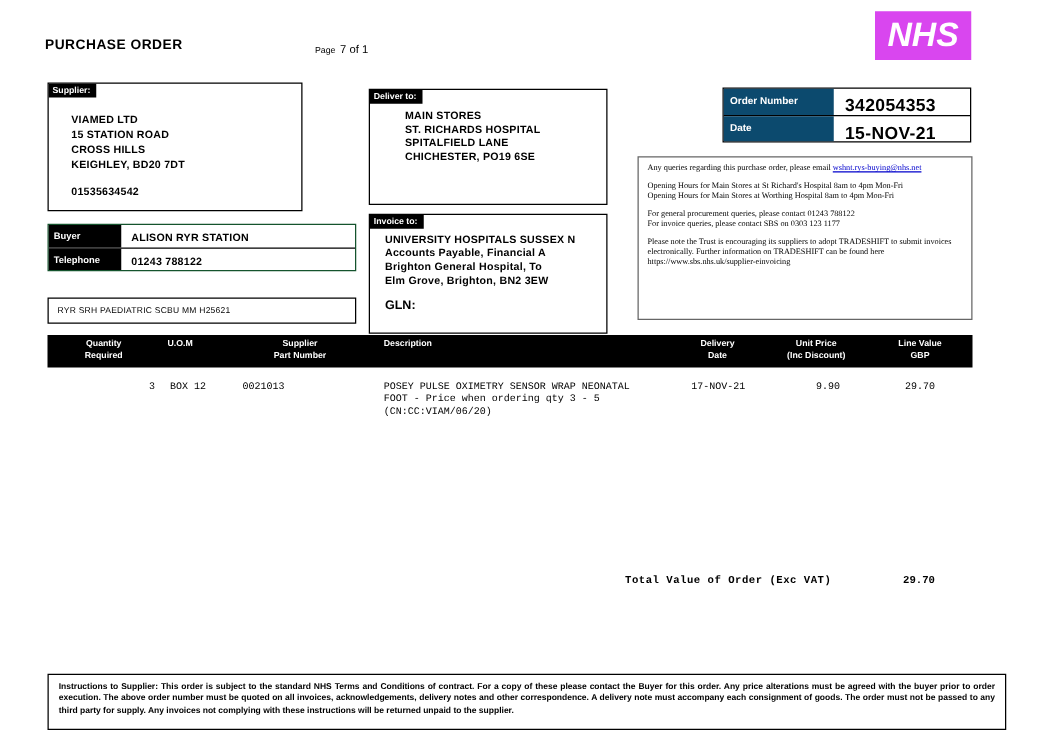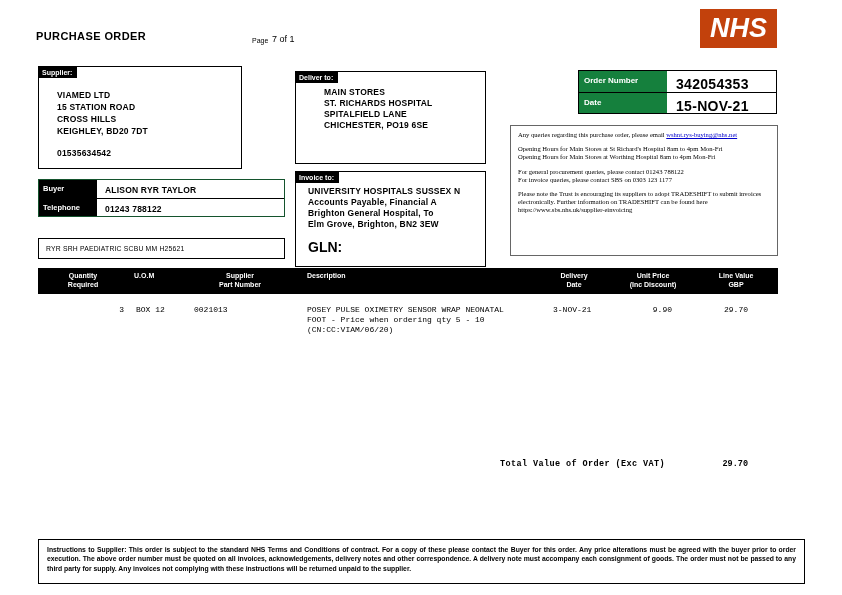--- a/index.html
+++ b/index.html
@@ -27,27 +27,27 @@
   .supplier-content{padding:22px 0 0 18px;}
   .supplier-phone{margin-top:10px;}
 
   .deliver-box{left:295px;top:71px;width:191px;height:93px;padding-left:16px;}
   .deliver-content{padding:15px 0 0 12px;}
   .deliver-content .fill{line-height:11px;}
 
   .invoice-box{left:295px;top:171px;width:191px;height:96px;}
   .invoice-content{padding:14px 0 0 12px;}
   .invoice-content .fill{line-height:11px;}
-  .gln{margin-top:9px;font-weight:bold;font-size:14px;}
+  .gln{margin-top:9px;font-weight:bold;font-size:10px;}
 
   
   .order-table{left:578px;top:70px;width:199px;border:1px solid #000;box-sizing:border-box;}
   .order-row{display:flex;height:21px;box-sizing:border-box;}
   .order-row + .order-row{border-top:1px solid #000;}
-  .order-label{width:88px;background:#15803d;color:#fff;font-weight:bold;font-size:8px;
+  .order-label{width:88px;background:#0c4a6e;color:#fff;font-weight:bold;font-size:8px;
                padding:5px 0 0 5px;box-sizing:border-box;}
   .order-value{flex:1;font-weight:bold;font-size:14px;padding:5px 0 0 9px;letter-spacing:.3px;}
 
   
   .queries-box{left:510px;top:125px;width:268px;height:131px;border:1px solid #666;
                padding:5px 7px;font-family:"Liberation Serif",serif;font-size:6.6px;
                line-height:8.2px;box-sizing:border-box;}
   .queries-box p{margin:0 0 6px 0;}
   .link{color:#0000cc;text-decoration:underline;cursor:pointer;}
 
@@ -92,21 +92,21 @@
   .footer-text{font-size:6.8px;font-weight:bold;line-height:9.3px;text-align:justify;}
 </style>
 </head>
 <body>
 
 <div class="page">
 
   <div class="abs doc-title">PURCHASE ORDER</div>
   <div class="abs page-label">Page</div>
   <div class="abs page-value">7 of 1</div>
-  <div class="abs nhs-logo" style="background: #c2410c;">NHS</div>
+  <div class="abs nhs-logo" style="background: #d946ef;">NHS</div>
 
   <div class="abs box supplier-box">
     <span class="box-label">Supplier:</span>
     <div class="supplier-content">
       <div class="fill">VIAMED LTD</div>
       <div class="fill">15 STATION ROAD</div>
       <div class="fill">CROSS HILLS</div>
       <div class="fill">KEIGHLEY, BD20 7DT</div>
       <div class="fill supplier-phone">01535634542</div>
     </div>
@@ -145,21 +145,21 @@
     <p>
       <span>For general procurement queries, please contact 01243 788122</span><br>
       <span>For invoice queries, please contact SBS on 0303 123 1177</span>
     </p>
     <p>Please note the Trust is encouraging its suppliers to adopt TRADESHIFT to submit invoices electronically. Further information on TRADESHIFT can be found here https://www.sbs.nhs.uk/supplier-einvoicing</p>
   </div>
 
   <div class="abs buyer-table">
     <div class="buyer-row">
       <div class="buyer-label">Buyer</div>
-      <div class="buyer-value fill">ALISON RYR TAYLOR</div>
+      <div class="buyer-value fill">ALISON RYR STATION</div>
     </div>
     <div class="buyer-row">
       <div class="buyer-label">Telephone</div>
       <div class="buyer-value fill">01243 788122</div>
     </div>
   </div>
 
   <div class="abs box ref-box">
     <span class="ref-text">RYR SRH PAEDIATRIC SCBU MM H25621</span>
   </div>
@@ -203,24 +203,24 @@
       <div>GBP</div>
     </div>
   </div>
 
   <div class="abs item-row mono">
     <div class="col-qty cell-r">3</div>
     <div class="col-uom">BOX 12</div>
     <div class="col-part">0021013</div>
     <div class="col-desc">
       <div>POSEY PULSE OXIMETRY SENSOR WRAP NEONATAL</div>
-      <div>FOOT - Price when ordering qty 5 - 10</div>
+      <div>FOOT - Price when ordering qty 3 - 5</div>
       <div>(CN:CC:VIAM/06/20)</div>
     </div>
-    <div class="col-date">3-NOV-21</div>
+    <div class="col-date">17-NOV-21</div>
     <div class="col-price cell-r">9.90</div>
     <div class="col-value cell-r">29.70</div>
   </div>
 
   <div class="abs total-label mono">Total Value of Order (Exc VAT)</div>
   <div class="abs total-value mono">29.70</div>
 
   <div class="abs footer-box">
     <div class="footer-text">Instructions to Supplier: This order is subject to the standard NHS Terms and Conditions of contract. For a copy of these please contact the Buyer for this order. Any price alterations must be agreed with the buyer prior to order execution. The above order number must be quoted on all invoices, acknowledgements, delivery notes and other correspondence. A delivery note must accompany each consignment of goods. The order must not be passed to any third party for supply. Any invoices not complying with these instructions will be returned unpaid to the supplier.</div>
   </div>

